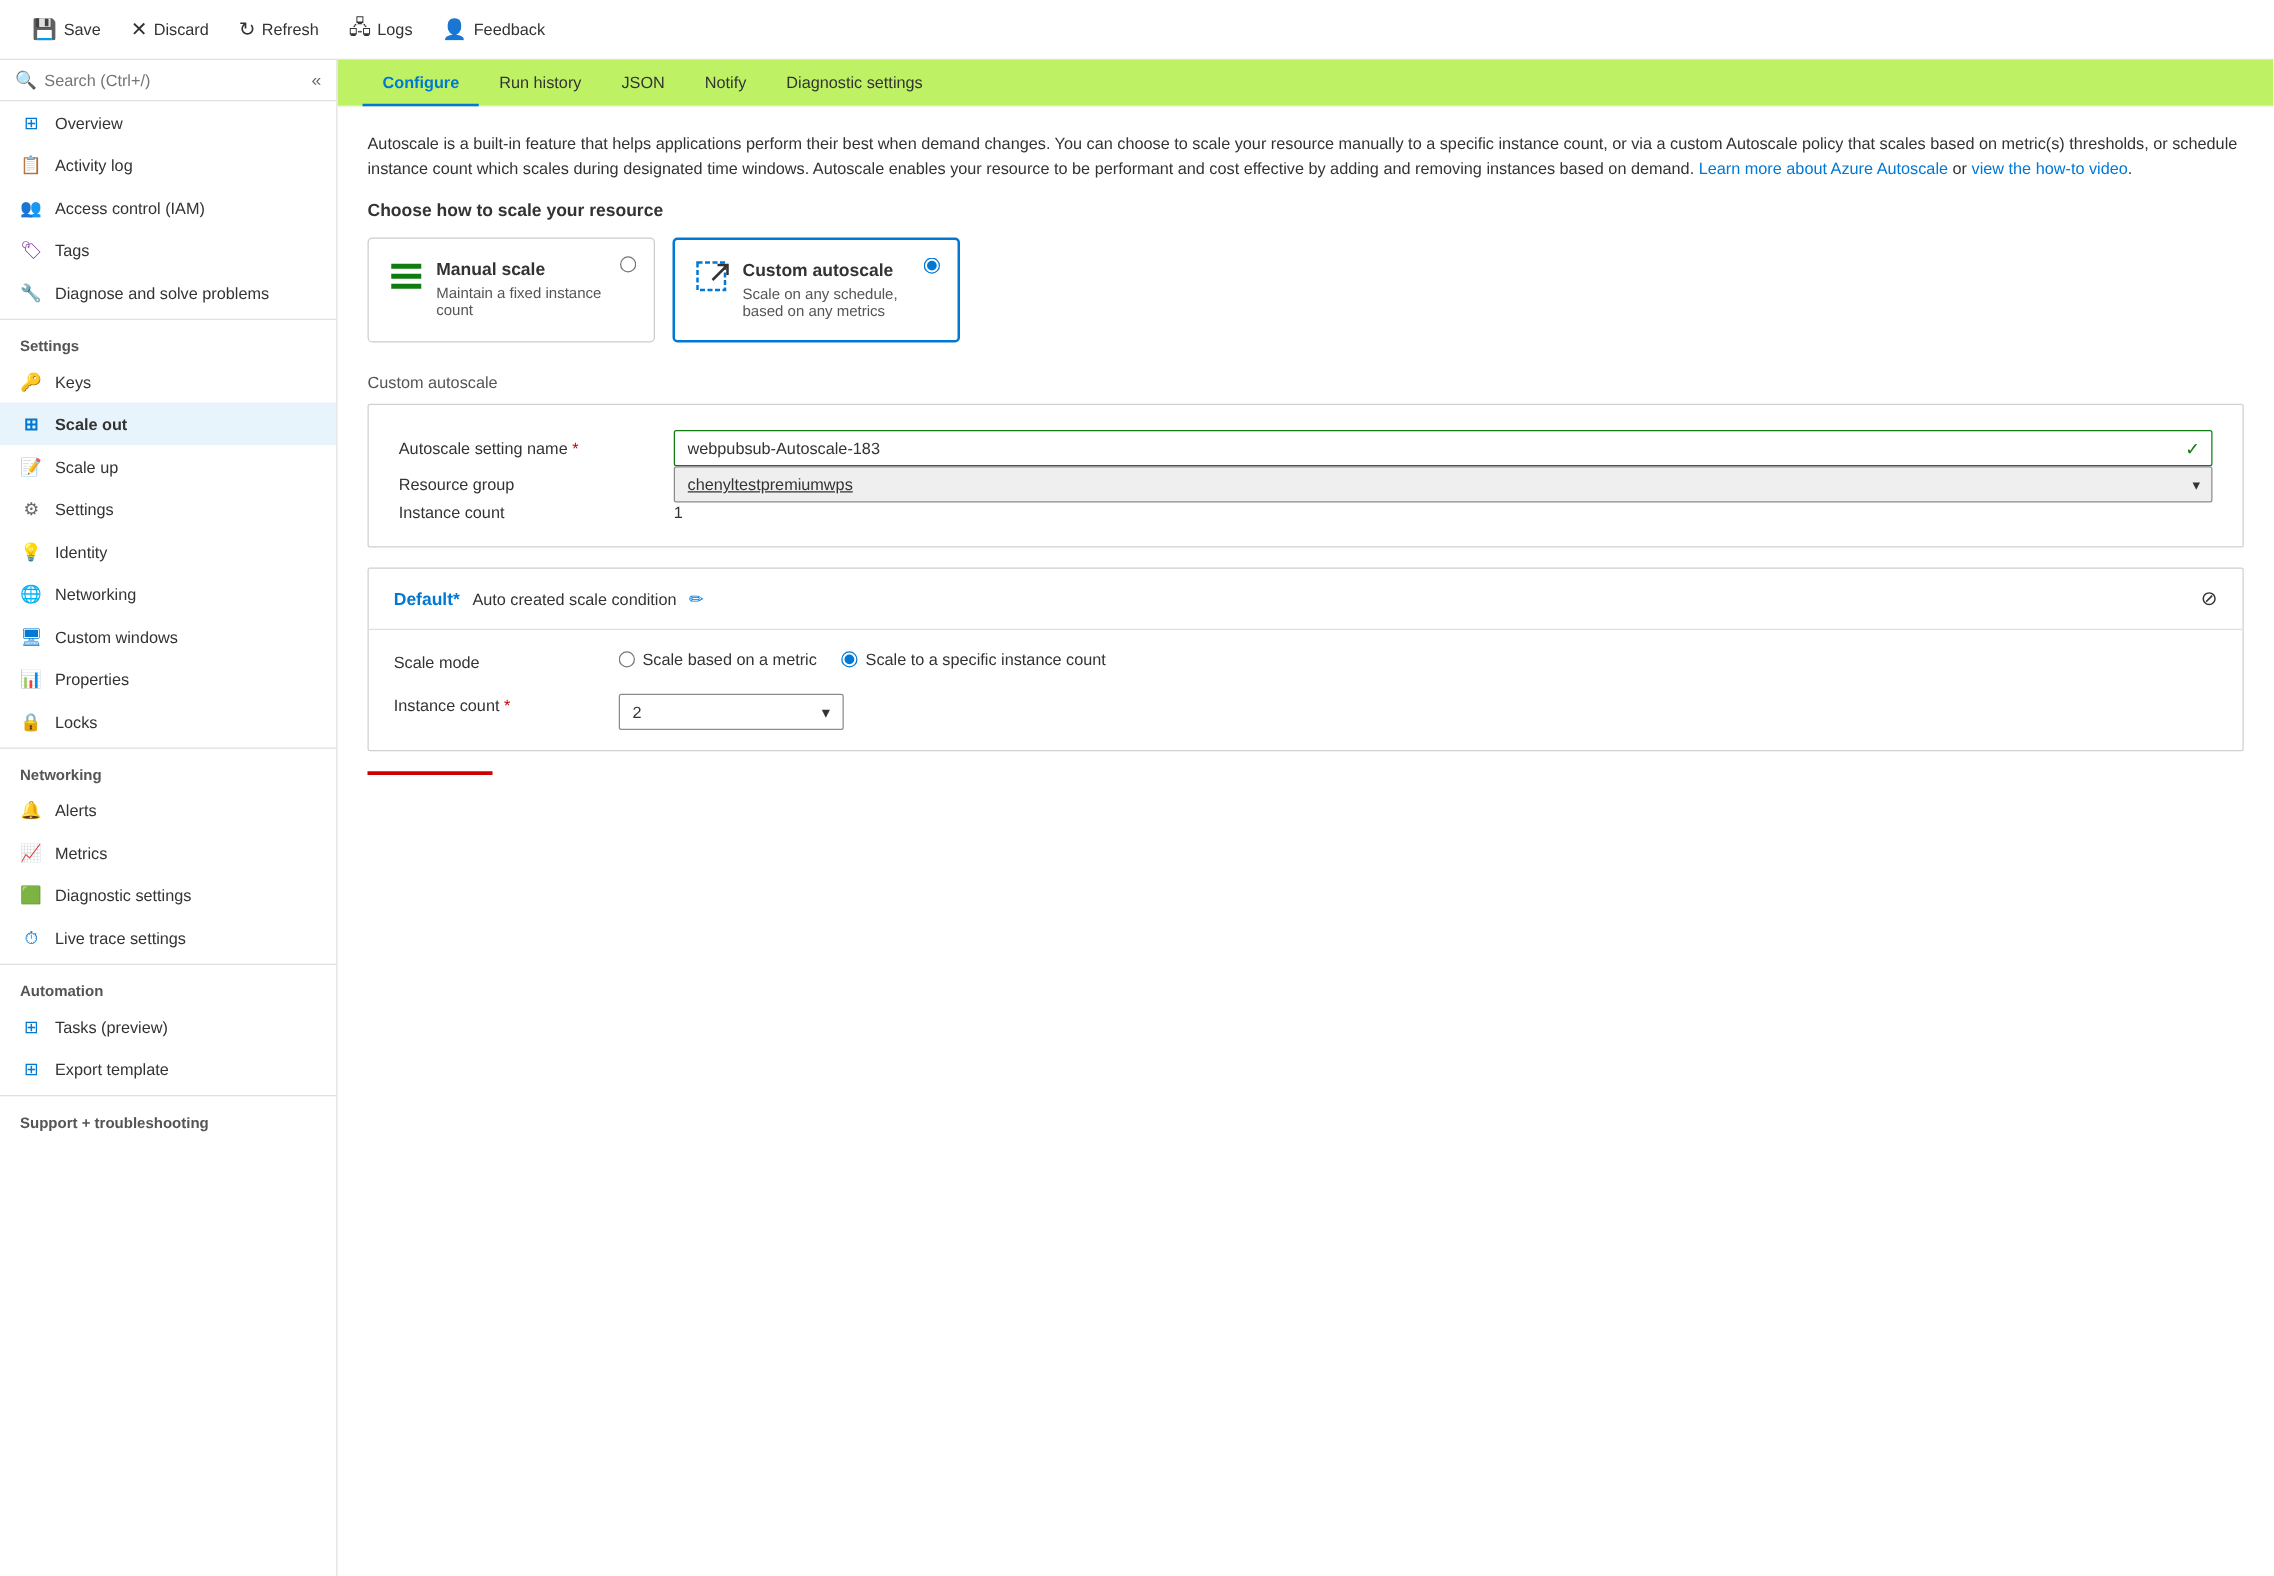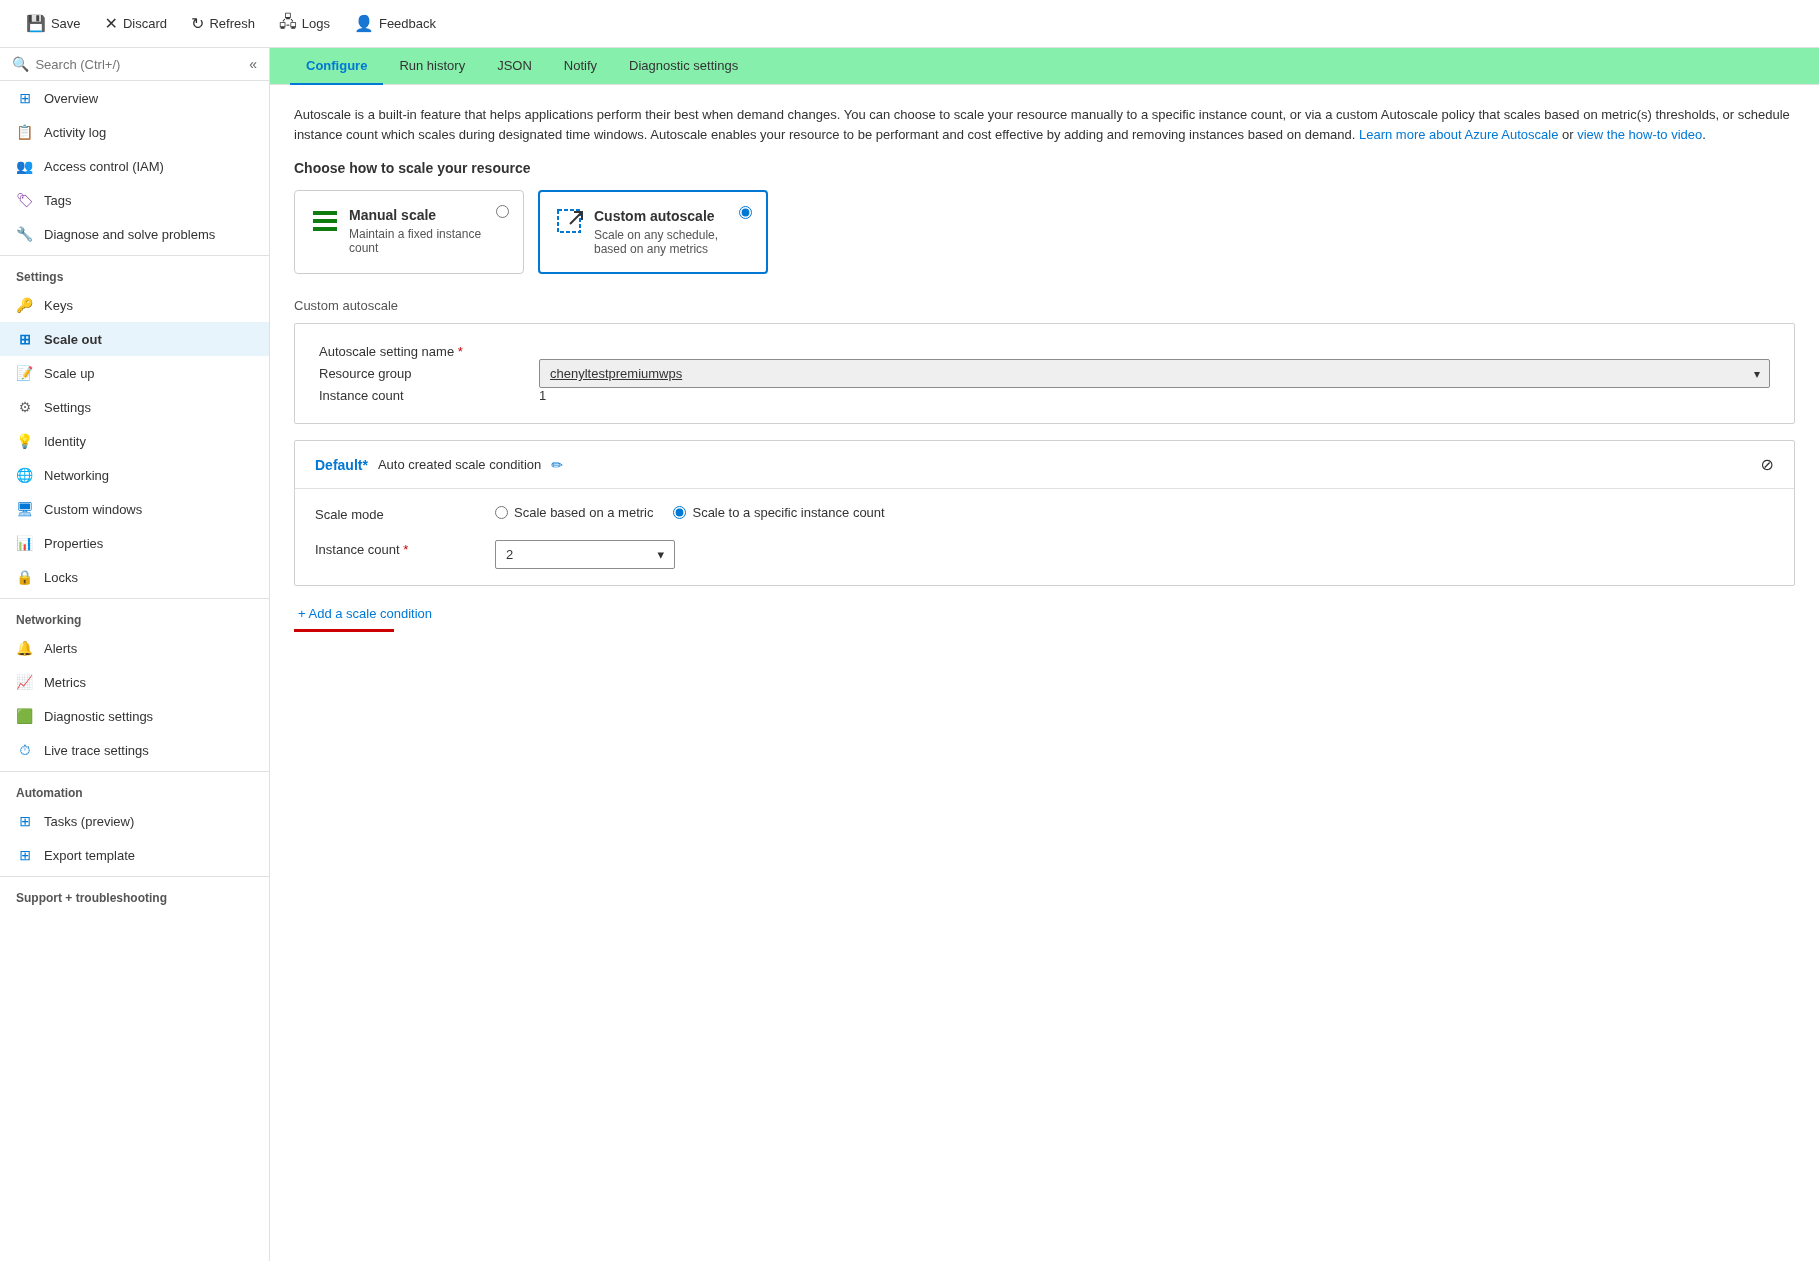--- a/index.html
+++ b/index.html
@@ -44,21 +44,21 @@
       padding: 10px 16px 4px; font-size: 12px; font-weight: 600; color: #555;
     }
     .sidebar-divider { border: none; border-top: 1px solid #e0e0e0; margin: 4px 0; }
 
     
     .content { flex: 1; overflow-y: auto; padding: 0; }
 
     
     .tabs-bar {
       display: flex; align-items: center; border-bottom: 1px solid #e0e0e0;
-      padding: 0 20px; background: #86efac;
+      padding: 0 20px; background: #bef264;
     }
     .tab-item {
       padding: 10px 16px; cursor: pointer; font-size: 13px; color: #333;
       border-bottom: 2px solid transparent; margin-bottom: -1px;
     }
     .tab-item.active { border-bottom: 2px solid #0078d4; font-weight: 600; color: #0078d4; }
 
     
     .page-content { padding: 20px 24px; }
 
@@ -355,20 +355,24 @@
 
       <div class="autoscale-label">Custom autoscale</div>
 
       <div class="form-panel">
 
         <div class="form-row">
           <div class="form-label">
             <span>Autoscale setting name</span>
             <span class="required"> *</span>
           </div>
+          <div class="form-control-wrapper">
+            <input type="text" class="form-control valid" value="webpubsub-Autoscale-183" style="">
+            <span class="valid-icon">✓</span>
+          </div>
         </div>
 
         <div class="form-row">
           <div class="form-label">Resource group</div>
           <div class="form-control-wrapper">
             <select class="form-control">
               <option>chenyltestpremiumwps</option>
             </select>
             <span class="dropdown-arrow">▾</span>
           </div>
@@ -413,20 +417,16 @@
             </div>
             <div class="instance-dropdown">
               <span>2</span>
               <span>▾</span>
             </div>
           </div>
 
         </div>
       </div>
 
-      <a class="add-condition-link">
-        <span></span>
-        <span>+ Add a scale condition</span>
-      </a>
       <div class="red-line"></div>
     </div>
   </div>
 </div>
 
 </body></html>

